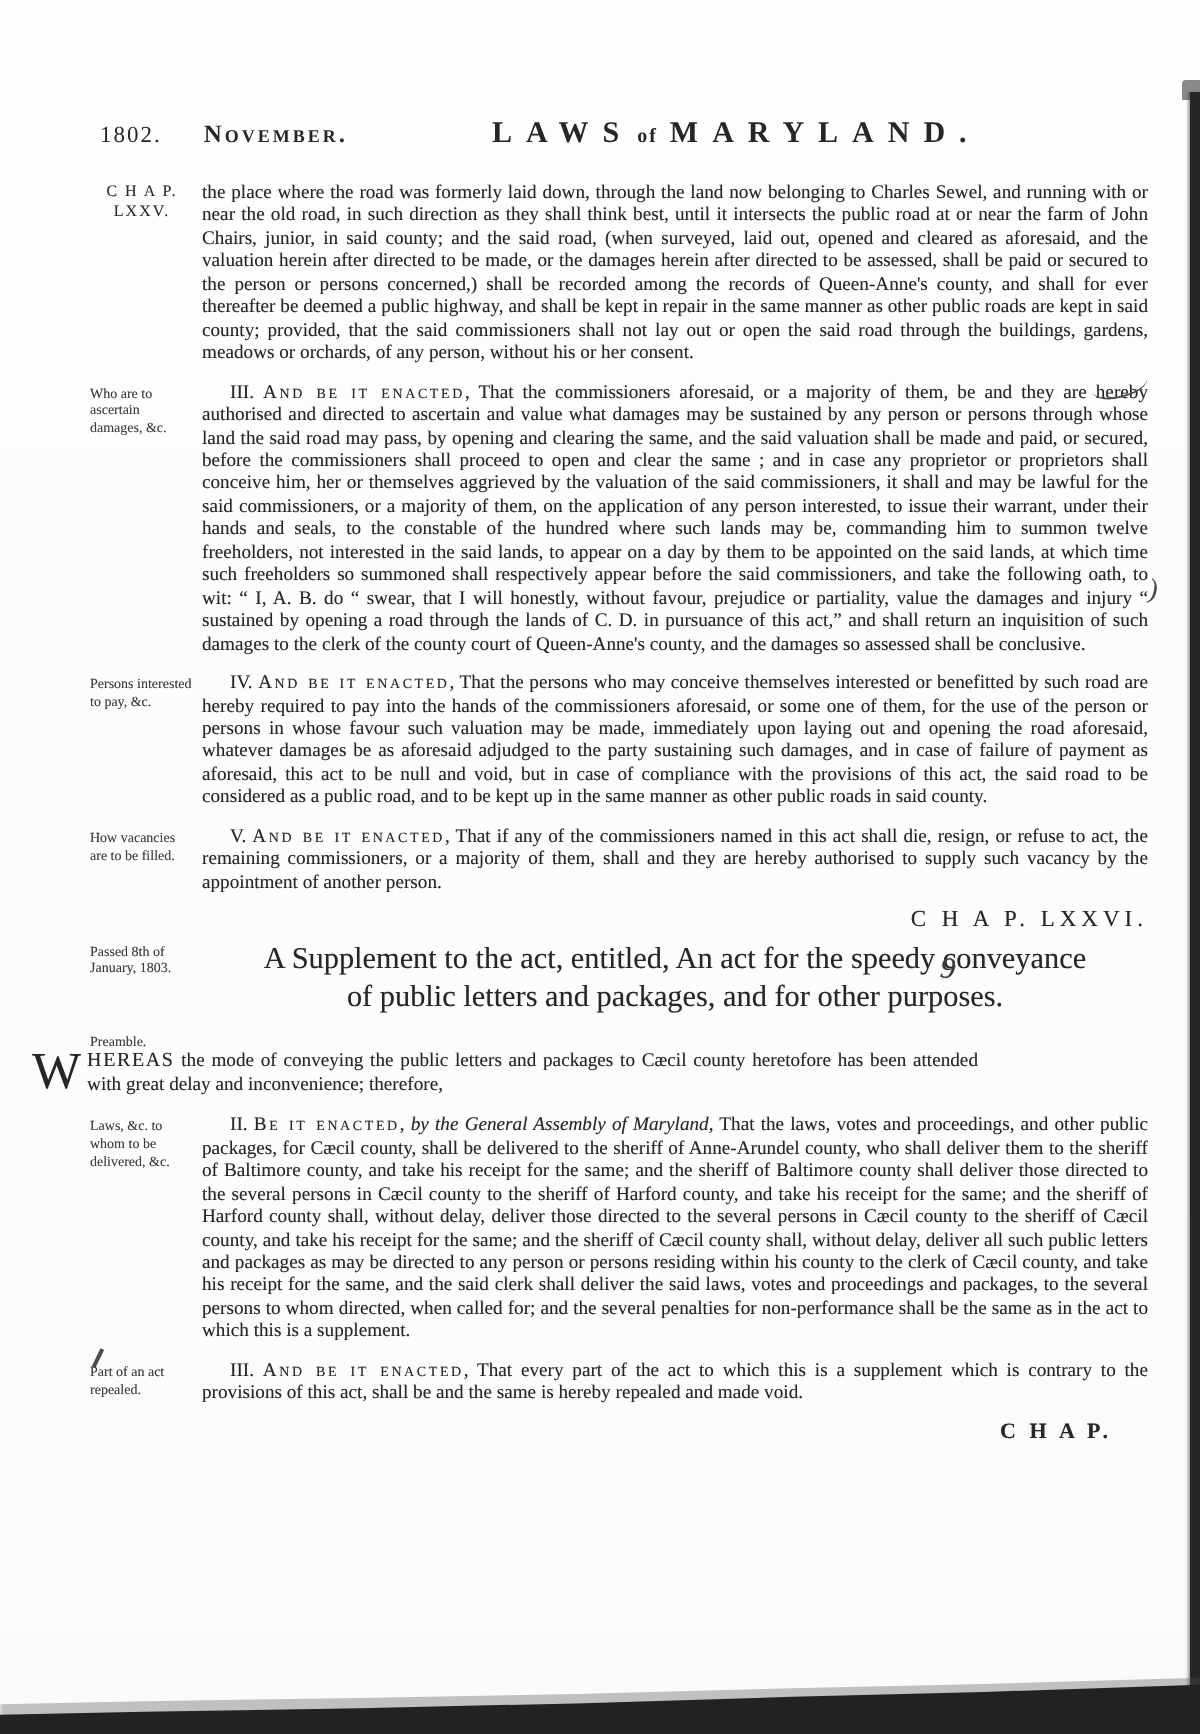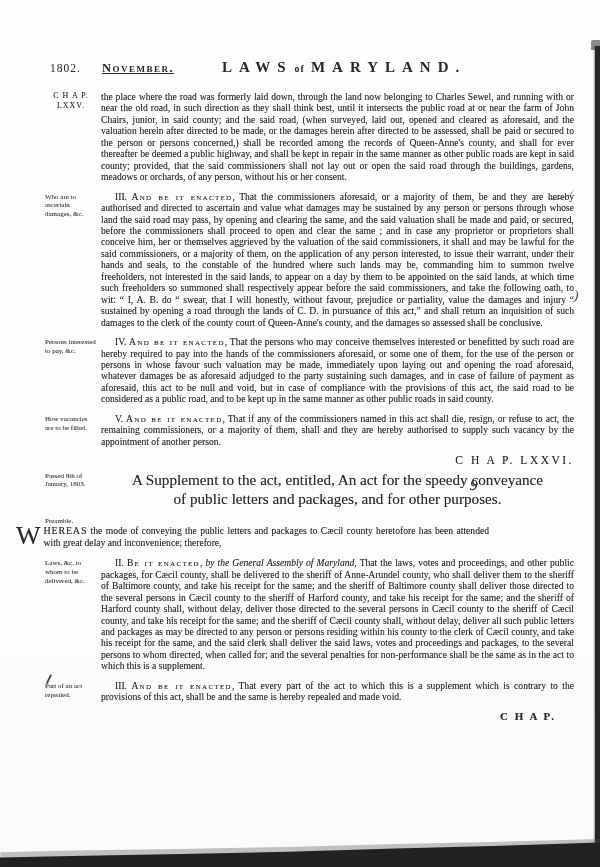--- a/index.html
+++ b/index.html
@@ -22,23 +22,23 @@
   .running-head {
     display: flex; align-items: baseline;
     padding: 59px 0 0 34px;
     margin-bottom: 15px;
     white-space: nowrap;
   }
   .rh-year { font-size: 11.5px; letter-spacing: 1px; }
   .rh-month {
     font-variant: small-caps;
     font-size: 12.5px; letter-spacing: 1.5px;
-    margin-left: 21px; font-weight: bold; text-decoration: underline;
-  }
-  .rh-title { margin-left: 48px; font-weight: bold; font-size: 15px; }
+    margin-left: 21px; font-weight: bold;
+  }
+  .rh-title { margin-left: 72px; font-weight: bold; font-size: 15px; }
   .rh-laws, .rh-maryland { letter-spacing: 7px; }
   .rh-of { font-size: 10px; letter-spacing: 1px; margin: 0 6px 0 2px; }
 
   
   .row { display: flex; align-items: flex-start; }
   .note {
     flex: none; width: 52px;
     margin-left: 29px; margin-right: 4px;
     font-size: 7px; line-height: 8.8px;
     color: #3c3c3c;

